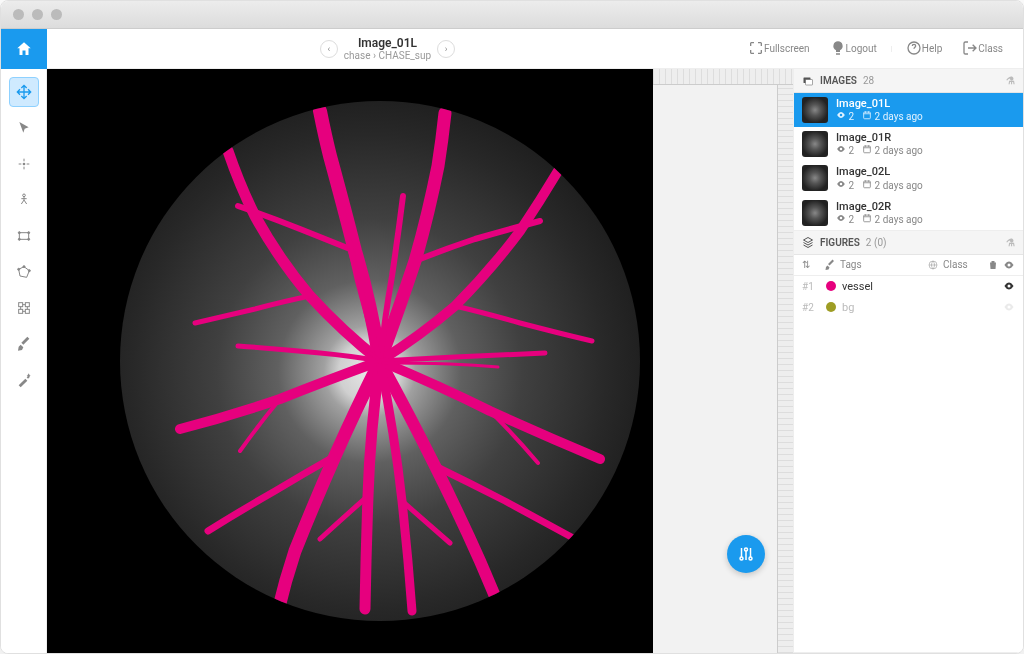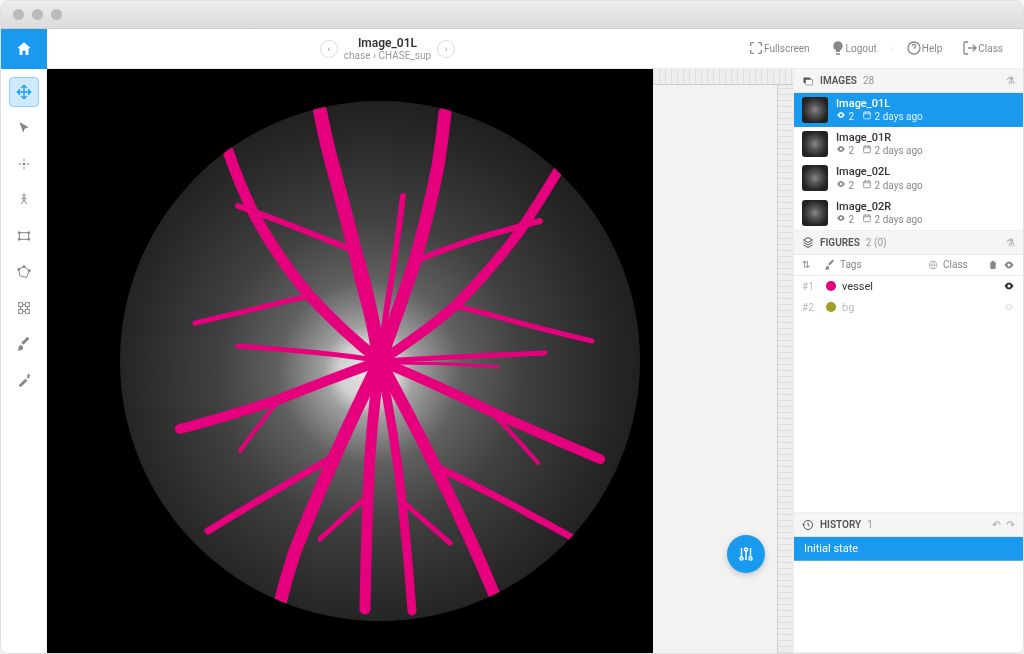--- a/index.html
+++ b/index.html
@@ -347,31 +347,15 @@
     <span class="fig-idx">#2</span>
     <span class="fig-color" style="background:#9e9d24"></span>
     <span style="flex:1">bg</span>
     <svg class="sml" viewBox="0 0 24 24" fill="currentColor" style="opacity:0.3">
                 <path d="M12 5c5 0 9 7 9 7s-4 7-9 7-9-7-9-7 4-7 9-7zm0 4a3 3 0 100 6 3 3 0 000-6z"></path>
               </svg>
             </div>
           </div>
       </div>
 
-      <div class="panel-section" style="flex:0 0 140px">
-        <div class="panel-header">
-          <svg class="sml" viewBox="0 0 24 24" fill="none" stroke="currentColor" stroke-width="2">
-              <path d="M3 12a9 9 0 109-9 9 9 0 00-9 9zM12 7v5l3 2"></path>
-              <path d="M3 12l-2-2M3 12l2-2"></path>
-            </svg>
-          <span>HISTORY</span>
-          <span class="count">1</span>
-          <span class="spacer"></span>
-          <span style="color:#bbb">↶</span>
-          <span style="color:#bbb">↷</span>
-        </div>
-        <div class="history-body" id="history-list">
-            <div class="history-item">Initial state</div>
-          </div>
-      </div>
     </div>
   </div>
 </div>
 
 </body></html>

